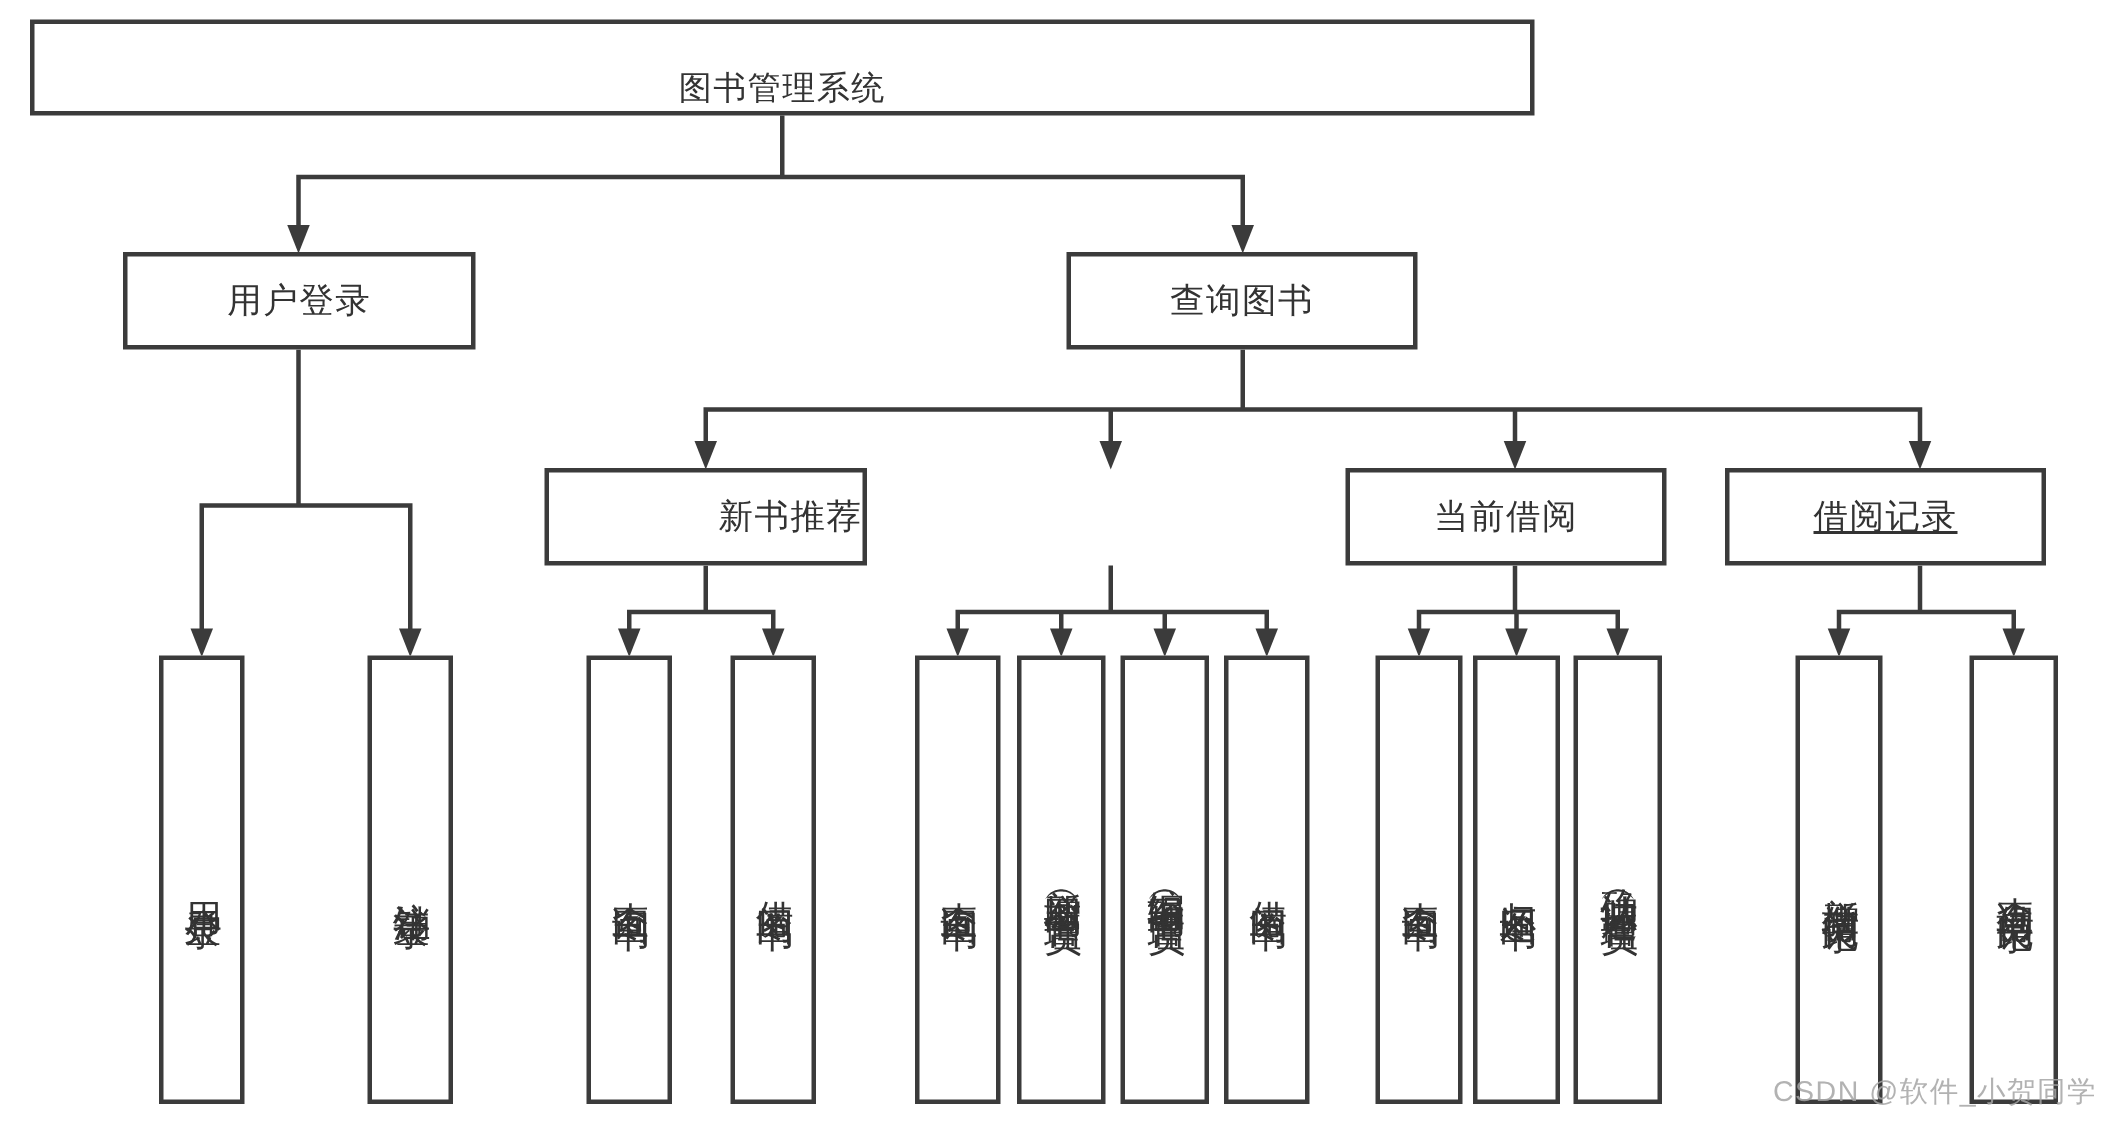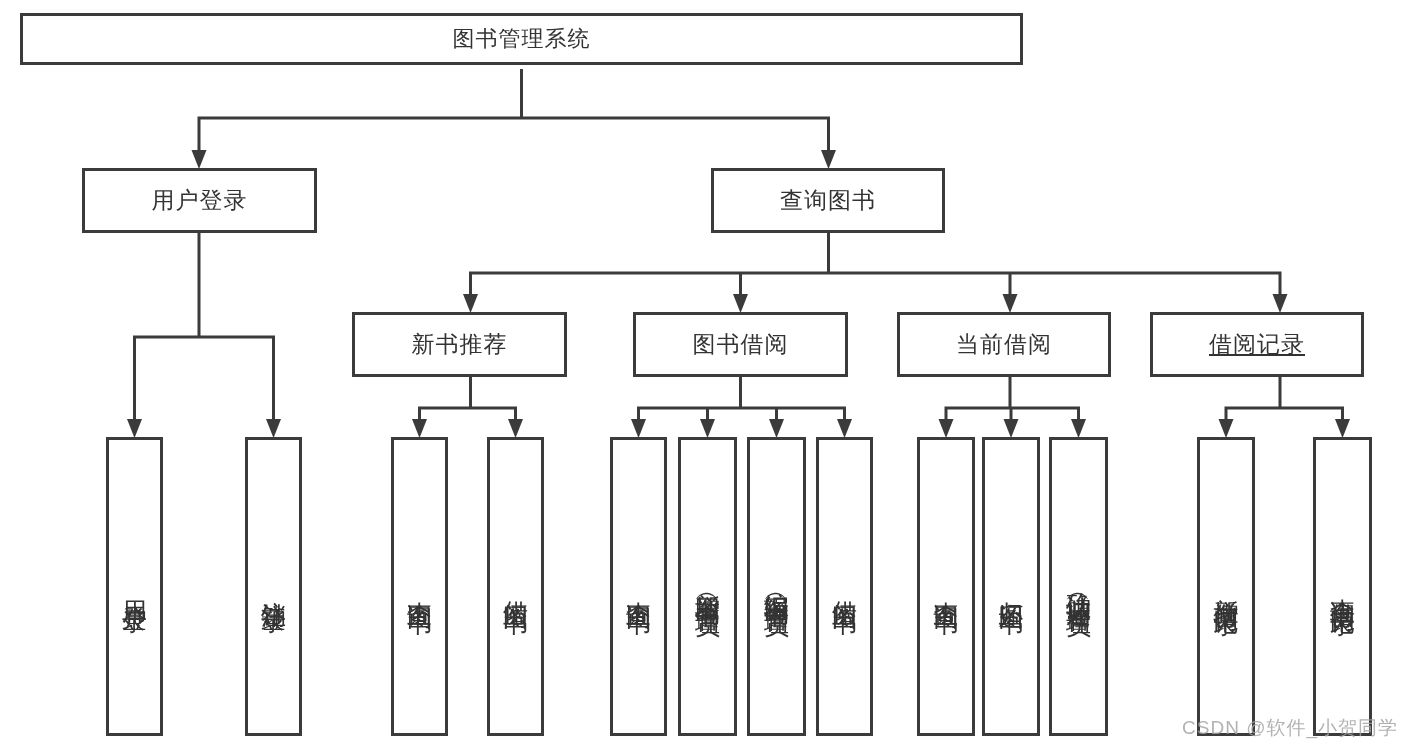--- a/index.html
+++ b/index.html
@@ -85,36 +85,33 @@
       <path d="M769 419 L784 419 L776.5 438 Z"></path>
       <path d="M837 419 L852 419 L844.5 438 Z"></path>
       <path d="M938.5 419 L953.5 419 L946 438 Z"></path>
       <path d="M1003.5 419 L1018.5 419 L1011 438 Z"></path>
       <path d="M1071 419 L1086 419 L1078.5 438 Z"></path>
       <path d="M1218.5 419 L1233.5 419 L1226 438 Z"></path>
       <path d="M1335 419 L1350 419 L1342.5 438 Z"></path>
     </g>
   </svg>
 
-  <div class="hnode root-node" style="left:20px; top:13px; width:1003px; height:52px;">
+  <div class="hnode root-node" style="left:20px; top:13px; width:1003px; height:64px;align-items:flex-end;">
     <span>图书管理系统</span>
   </div>
 
   <div class="hnode" style="left:82px; top:168px; width:235px; height:65px;">
     <span>用户登录</span>
   </div>
   <div class="hnode" style="left:711px; top:168px; width:234px; height:65px;">
     <span>查询图书</span>
   </div>
 
-  <div class="hnode" style="left:352px; top:312px; width:215px; height:65px;">
+  <div class="hnode" style="left:363px; top:312px; width:215px; height:65px;justify-content:flex-end;">
     <span>新书推荐</span>
-  </div>
-  <div class="hnode" style="left:633px; top:312px; width:215px; height:65px;">
-    <span>图书借阅</span>
   </div>
   <div class="hnode" style="left:897px; top:312px; width:214px; height:65px;">
     <span>当前借阅</span>
   </div>
   <div class="hnode" style="left:1150px; top:312px; width:214px; height:65px;text-decoration:underline;">
     <span>借阅记录</span>
   </div>
 
   <div class="vnode" style="left:106px; width:57px;">
     <span>用户登录</span>

